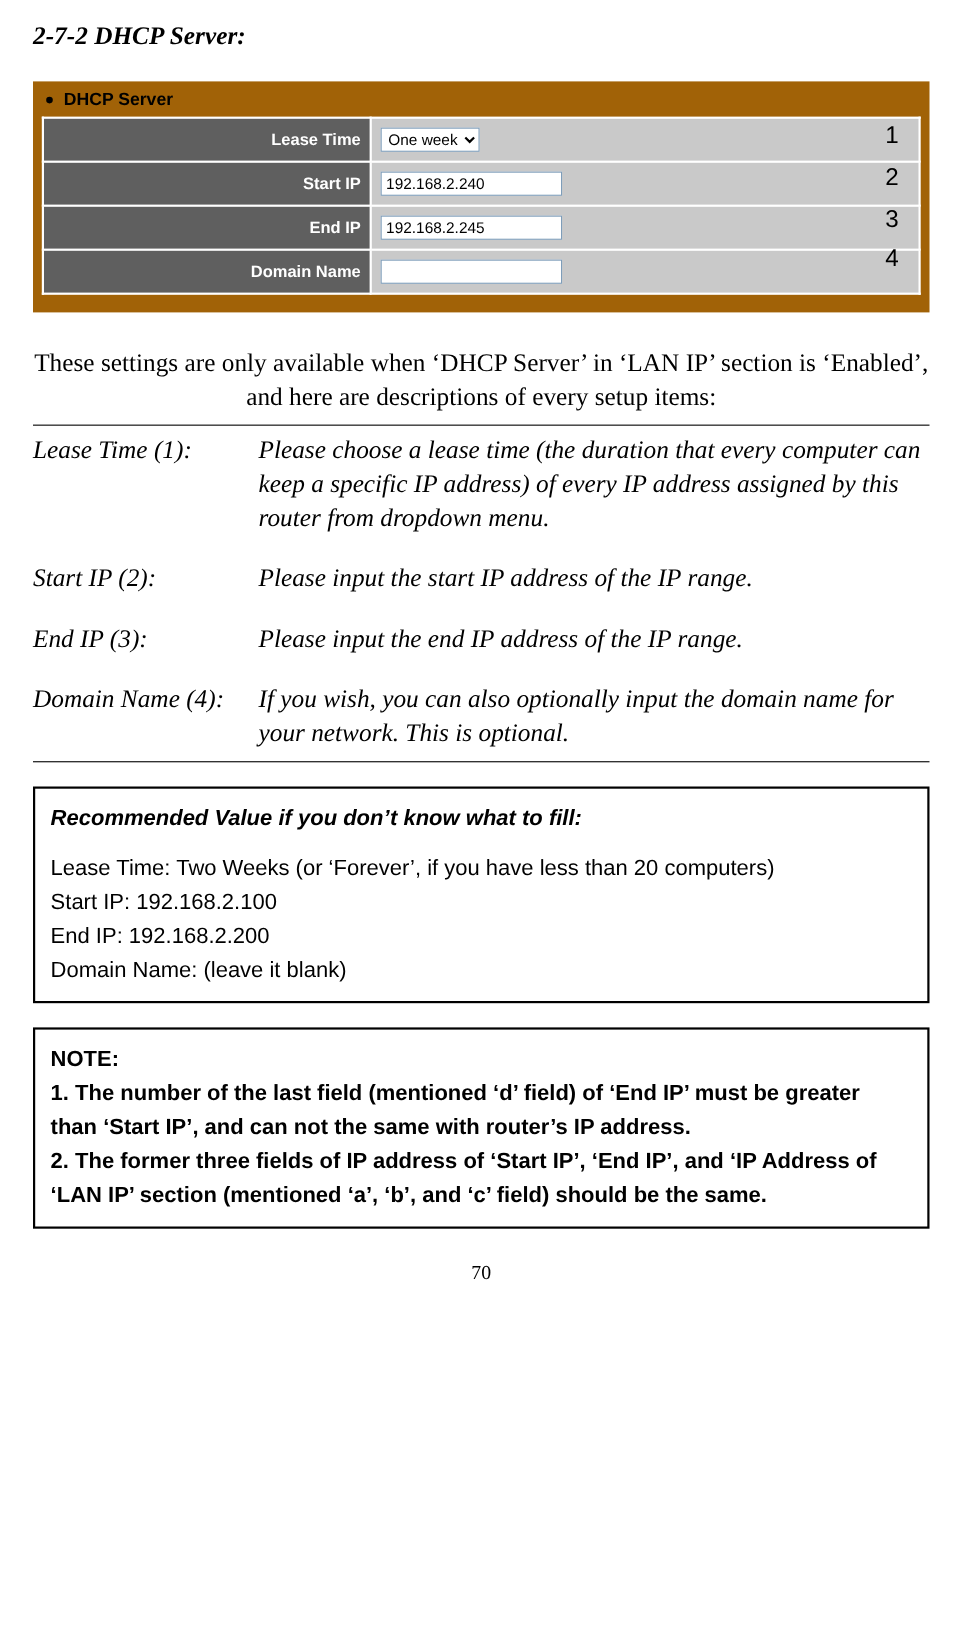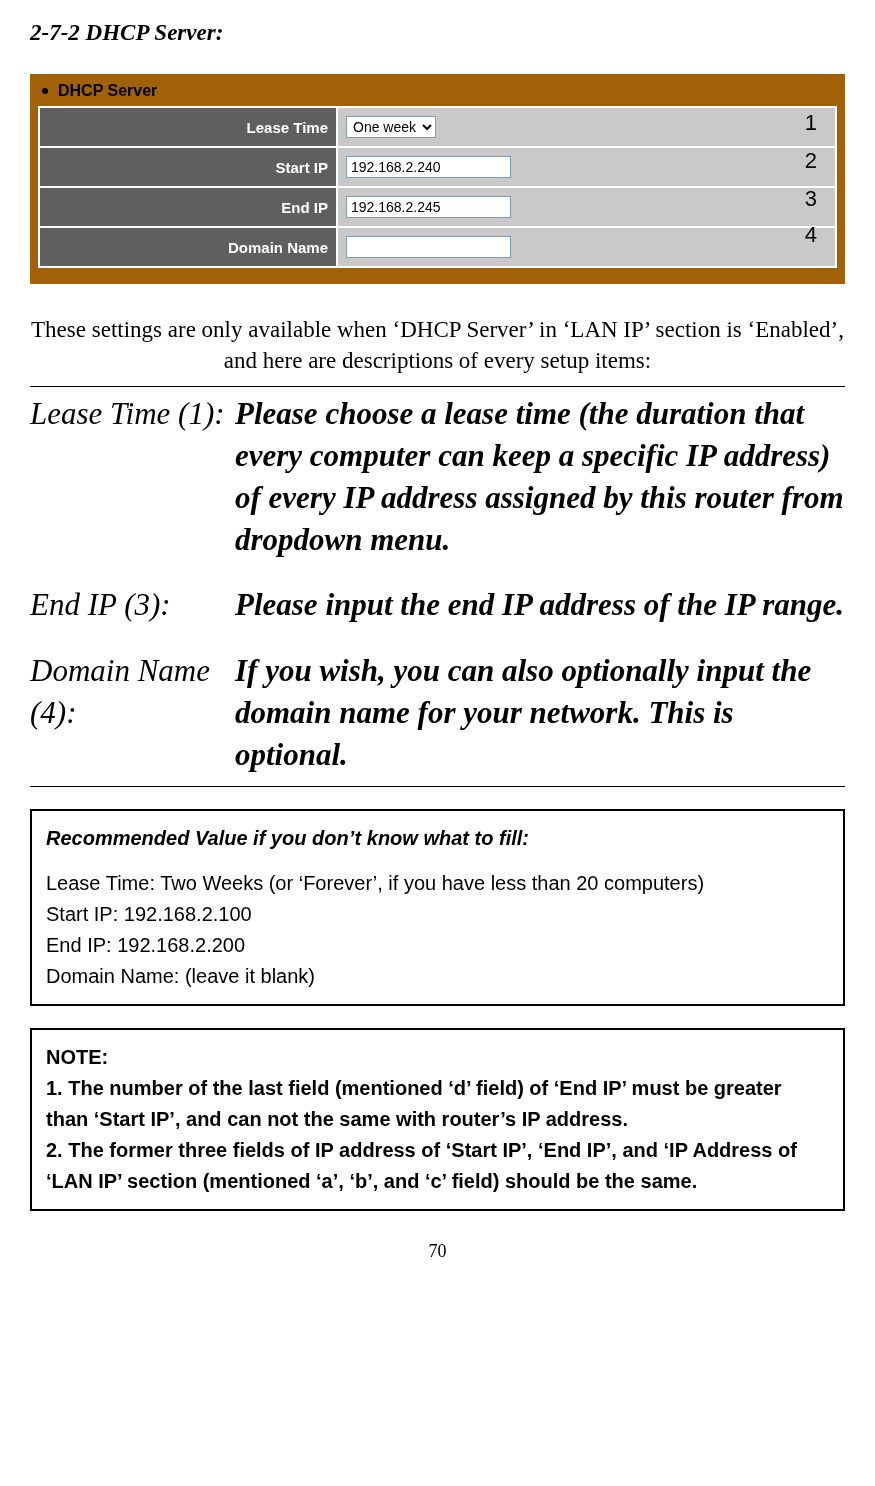--- a/index.html
+++ b/index.html
@@ -91,36 +91,35 @@
     margin: 30px 0 10px 0;
     line-height: 1.35;
     text-align: center;
   }
   hr.rule {
     border: none;
     border-top: 1px solid #000;
     margin: 10px 0 6px 0;
   }
   .defs {
-    font-size: 31px;
+    font-size: 23px;
     font-style: italic;
   }
   .def-row {
     display: flex;
     margin-bottom: 24px;
     line-height: 1.35;
   }
   .def-row:last-child { margin-bottom: 6px; }
   .def-label {
     width: 205px;
     flex: 0 0 205px;
   }
   .def-text {
     flex: 1;
-    font-weight: bold;
   }
   .box {
     border: 2px solid #000;
     margin-top: 22px;
     padding: 12px 14px;
     font-family: Arial, Helvetica, sans-serif;
     font-size: 20px;
     line-height: 1.55;
   }
   .box .box-title-it {
@@ -184,20 +183,24 @@
 <div class="intro">These settings are only available when ‘DHCP Server’ in ‘LAN IP’ section is ‘Enabled’, and here are descriptions of every setup items:</div>
 
 <hr class="rule">
 
 <div class="defs">
   <div class="def-row">
     <div class="def-label">Lease Time (1):</div>
     <div class="def-text">Please choose a lease time (the duration that every computer can keep a specific IP address) of every IP address assigned by this router from dropdown menu.</div>
   </div>
   <div class="def-row">
+    <div class="def-label">Start IP (2):</div>
+    <div class="def-text">Please input the start IP address of the IP range.</div>
+  </div>
+  <div class="def-row">
     <div class="def-label">End IP (3):</div>
     <div class="def-text">Please input the end IP address of the IP range.</div>
   </div>
   <div class="def-row">
     <div class="def-label">Domain Name (4):</div>
     <div class="def-text">If you wish, you can also optionally input the domain name for your network. This is optional.</div>
   </div>
 </div>
 
 <hr class="rule">

